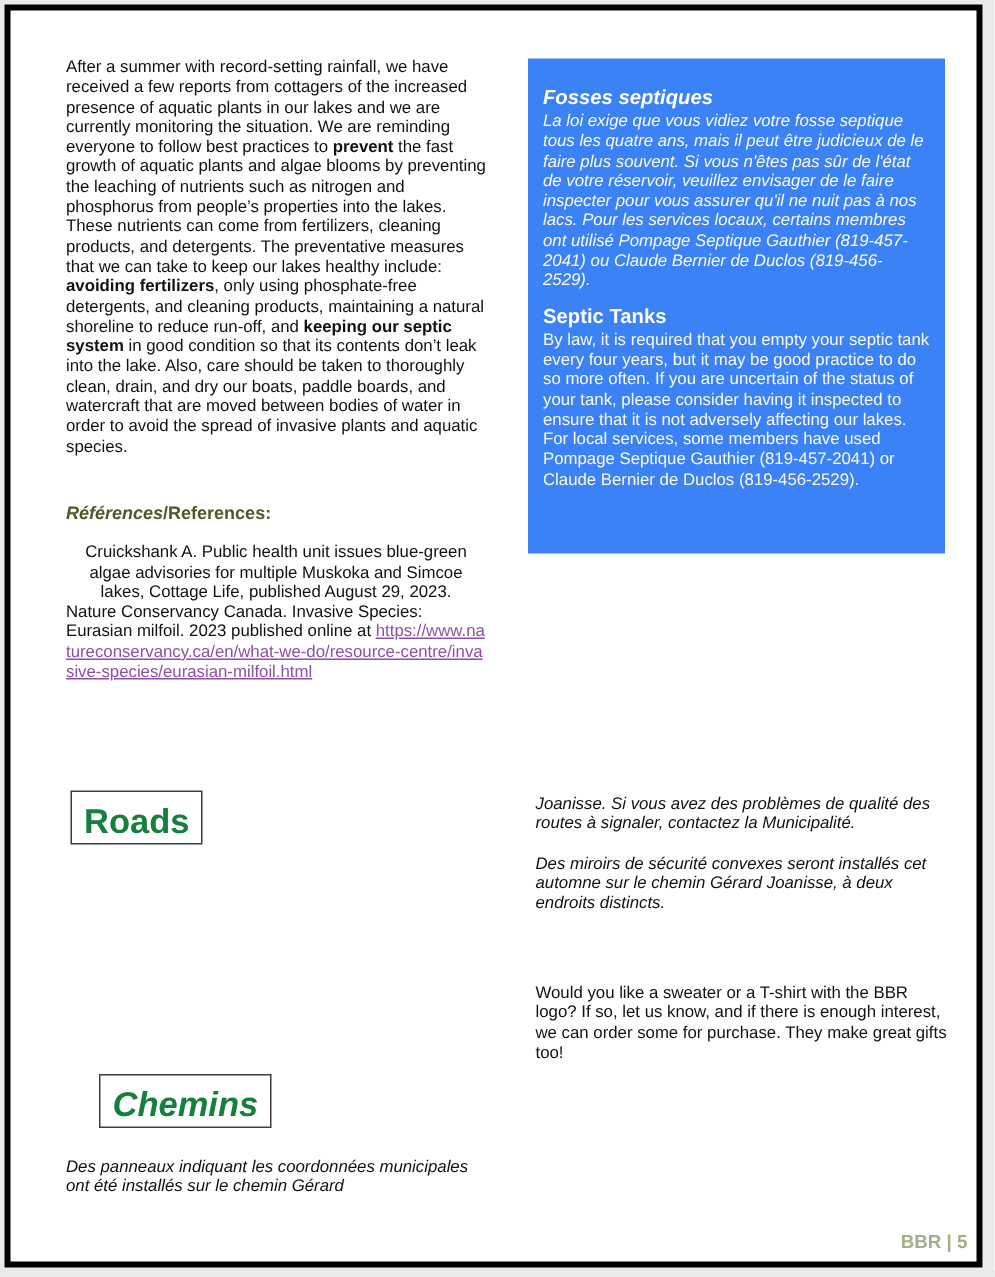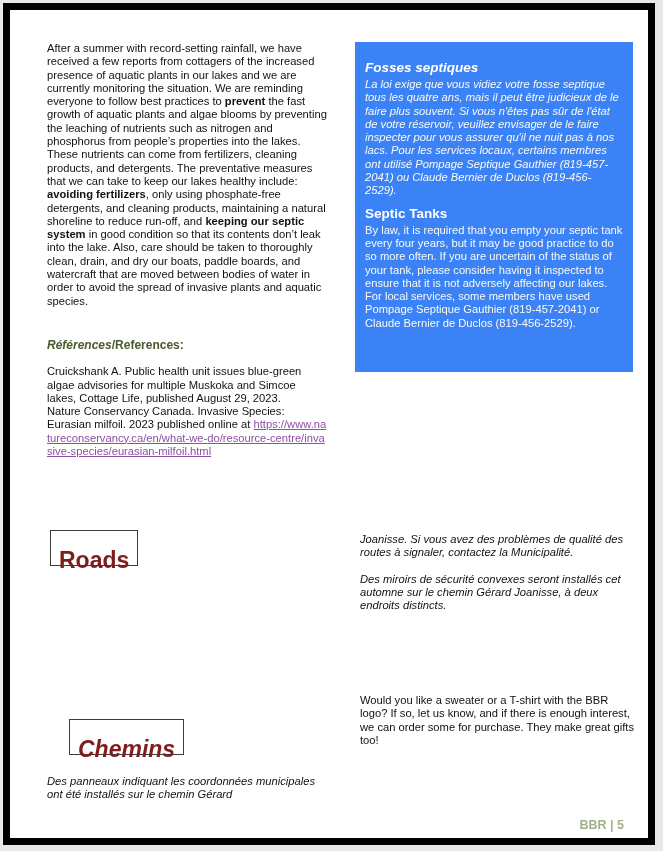--- a/index.html
+++ b/index.html
@@ -2,55 +2,55 @@
 <html><head>
 <meta charset="utf-8">
 <style>
   html, body { margin: 0; padding: 0; }
   body {
     width: 663px; height: 851px; background: #e9e9e9; position: relative; overflow: hidden;
     font-family: "Liberation Sans", sans-serif; color: #111;
   }
   .page {
     position: absolute; left: 3px; top: 3px; width: 652px; height: 842px;
-    background: #fff; border: 7px solid #000000; box-sizing: border-box;
+    background: #fff; border: 4px solid #000000; box-sizing: border-box;
   }
   .txt { font-size: 11.2px; line-height: 13.3px; }
   .p { margin: 0; }
   .abs { position: absolute; }
   b { font-weight: bold; }
   .refhead { color: #4b5a2a; font-weight: bold; font-size: 12px; }
   .refhead i { font-style: italic; }
   a.link { color: #8e4fa6; text-decoration: underline; }
   .sidebox {
     position: absolute; left: 345px; top: 32px; width: 278px; height: 330px;
     background: #3b82f6; color: #fafaf2; box-sizing: border-box; padding: 18px 10px 0 10px;
   }
   .sidebox h3 { margin: 0 0 2px 0; font-size: 13.5px; line-height: 16px; font-weight: bold; color: #fff; }
   .sidebox .fr { font-style: italic; }
   .sidebox .gap { height: 8px; }
   .heading-box {
     position: absolute; border: 1.5px solid #3c3c3c; box-sizing: border-box;
-    font-weight: bold; color: #7f1d1d; font-size: 23px; line-height: 30px; padding: 14px 8px 0 8px;
+    font-weight: bold; color: #15803d; font-size: 23px; line-height: 30px; padding: 4px 8px 0 8px;
   }
   .it { font-style: italic; }
-  .footer { position: absolute; right: 24px; bottom: 6px; color: #a2b08a; font-weight: bold; font-size: 12.5px; }
+  .footer { position: absolute; right: 6px; bottom: 6px; color: #a2b08a; font-weight: bold; font-size: 12.5px; }
 </style>
 </head>
 <body>
 
 <div class="page">
 
   <div class="abs txt" style="left:37px; top:32px; width:280px;">
     <p class="p"><span>After a summer with record-setting rainfall, we have received a few reports from cottagers of the increased presence of aquatic plants in our lakes and we are currently monitoring the situation. We are reminding everyone to follow best practices to </span><b>prevent</b><span> the fast growth of aquatic plants and algae blooms by preventing the leaching of nutrients such as nitrogen and phosphorus from people’s properties into the lakes. These nutrients can come from fertilizers, cleaning products, and detergents. The preventative measures that we can take to keep our lakes healthy include: </span><b>avoiding fertilizers</b><span>, only using phosphate-free detergents, and cleaning products, maintaining a natural shoreline to reduce run-off, and </span><b>keeping our septic system</b><span> in good condition so that its contents don’t leak into the lake. Also, care should be taken to thoroughly clean, drain, and dry our boats, paddle boards, and watercraft that are moved between bodies of water in order to avoid the spread of invasive plants and aquatic species.</span></p>
   </div>
 
   <div class="abs txt" style="left:37px; top:329px; width:280px;">
     <div class="refhead"><i>Références</i><span>/References:</span></div>
-    <p class="p" style="margin-top:13px;">Cruickshank A. Public health unit issues blue-green algae advisories for multiple Muskoka and Simcoe lakes, Cottage Life, published August 29, 2023.</p>
+    <p class="p" style="margin-top:13px;text-align:center;">Cruickshank A. Public health unit issues blue-green algae advisories for multiple Muskoka and Simcoe lakes, Cottage Life, published August 29, 2023.</p>
     <p class="p" style=""><span>Nature Conservancy Canada. Invasive Species: Eurasian milfoil. 2023 published online at </span><a class="link" href="#" style="word-break:break-all;">https://www.natureconservancy.ca/en/what-we-do/resource-centre/invasive-species/eurasian-milfoil.html</a></p>
   </div>
 
   <div class="sidebox txt">
     <h3 class="fr">Fosses septiques</h3>
     <p class="p fr">La loi exige que vous vidiez votre fosse septique tous les quatre ans, mais il peut être judicieux de le faire plus souvent. Si vous n'êtes pas sûr de l'état de votre réservoir, veuillez envisager de le faire inspecter pour vous assurer qu'il ne nuit pas à nos lacs. Pour les services locaux, certains membres ont utilisé Pompage Septique Gauthier (819-457-2041) ou Claude Bernier de Duclos (819-456-2529).</p>
     <div class="gap"></div>
     <h3>Septic Tanks</h3>
     <p class="p">By law, it is required that you empty your septic tank every four years, but it may be good practice to do so more often. If you are uncertain of the status of your tank, please consider having it inspected to ensure that it is not adversely affecting our lakes. For local services, some members have used Pompage Septique Gauthier (819-457-2041) or Claude Bernier de Duclos (819-456-2529).</p>
   </div>
@@ -60,16 +60,16 @@
   </div>
 
   <div class="heading-box it" style="left:40px; top:709px; height:36px;margin-left:19px;">Chemins</div>
   <div class="abs txt it" style="left:350px; top:523px; width:280px;">
     <p class="p">Joanisse. Si vous avez des problèmes de qualité des routes à signaler, contactez la Municipalité.</p>
     <p class="p" style="margin-top:13px;">Des miroirs de sécurité convexes seront installés cet automne sur le chemin Gérard Joanisse, à deux endroits distincts.</p>
   </div>
 
   <div class="abs txt it" style="left:37px; top:765px; width:280px;">Des panneaux indiquant les coordonnées municipales ont été installés sur le chemin Gérard</div>
 
-  <div class="abs txt" style="left:350px; top:684px; width:275px;">Would you like a sweater or a T-shirt with the BBR logo? If so, let us know, and if there is enough interest, we can order some for purchase. They make great gifts too!</div>
+  <div class="abs txt" style="left:350px; top:649px; width:275px;">Would you like a sweater or a T-shirt with the BBR logo? If so, let us know, and if there is enough interest, we can order some for purchase. They make great gifts too!</div>
 
   <div class="footer">BBR | 5</div>
 </div>
 
 </body></html>

